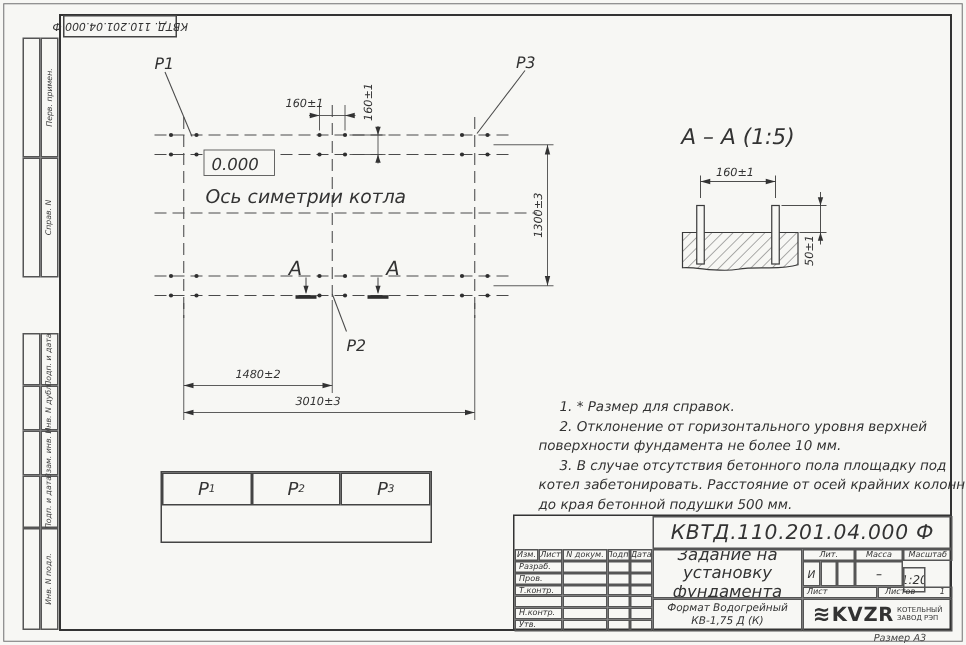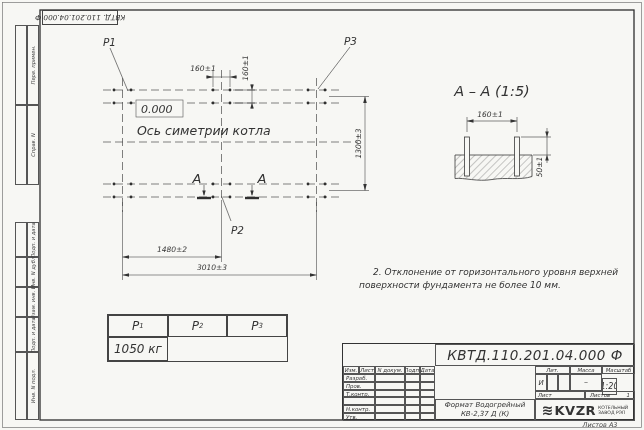--- a/index.html
+++ b/index.html
@@ -232,37 +232,38 @@
       </div>
     <div class="strip-cell" style="left:15px;top:352px;width:12px;height:68px"></div>
     <div class="strip-cell" style="left:27px;top:352px;width:12px;height:68px">
         <div class="vlabel">
           <span>Инв. N подл.</span>
         </div>
       </div>
   </div>
 
   <div class="notes">
+    <p>1. * Размер для справок.</p>
     <p>2. Отклонение от горизонтального уровня верхней поверхности фундамента не более 10 мм.</p>
+    <p>3. В случае отсутствия бетонного пола площадку под котел забетонировать. Расстояние от осей крайних колонн до края бетонной подушки 500 мм.</p>
   </div>
 
   <div class="ptable">
     <div class="tcell">
         <span>P</span>
         <sub>1</sub>
       </div>
     <div class="tcell">
         <span>P</span>
         <sub>2</sub>
       </div>
     <div class="tcell">
         <span>P</span>
         <sub>3</sub>
       </div>
-    <div class="tcell">1050 кг</div>
   </div>
 
   <div class="tb">
 
     <div class="c docnum" style="left:92px;top:0;width:200px;height:22px">КВТД.110.201.04.000  Ф</div>
 
     <div class="c hdr" style="left:0;top:22px;width:16px;height:8px">Изм.</div>
     <div class="c hdr" style="left:16px;top:22px;width:16px;height:8px">Лист</div>
     <div class="c hdr" style="left:32px;top:22px;width:30px;height:8px">N докум.</div>
     <div class="c hdr" style="left:62px;top:22px;width:15px;height:8px">Подп.</div>
@@ -286,24 +287,29 @@
     <div class="c" style="left:77px;top:53.4px;width:15px;height:7.8px"></div>
     <div class="c lbl" style="left:0;top:61.2px;width:32px;height:7.8px">Н.контр.</div>
     <div class="c" style="left:32px;top:61.2px;width:30px;height:7.8px"></div>
     <div class="c" style="left:62px;top:61.2px;width:15px;height:7.8px"></div>
     <div class="c" style="left:77px;top:61.2px;width:15px;height:7.8px"></div>
     <div class="c lbl" style="left:0;top:69px;width:32px;height:8px">Утв.</div>
     <div class="c" style="left:32px;top:69px;width:30px;height:8px"></div>
     <div class="c" style="left:62px;top:69px;width:15px;height:8px"></div>
     <div class="c" style="left:77px;top:69px;width:15px;height:8px"></div>
 
+    <div class="c title3" style="left:92px;top:22px;width:100px;height:33px">
+      <div>Задание на</div>
+      <div>установку</div>
+      <div>фундамента</div>
+    </div>
 
     <div class="c prod" style="left:92px;top:55px;width:100px;height:22px">
       <div>Формат Водогрейный</div>
-      <div>КВ-2,37 Д (К)</div>
+      <div>КВ-1,75 Д (К)</div>
     </div>
 
     <div class="c hdr" style="left:192px;top:22px;width:35px;height:8px">Лит.</div>
     <div class="c hdr" style="left:227px;top:22px;width:32px;height:8px">Масса</div>
     <div class="c hdr" style="left:259px;top:22px;width:33px;height:8px">Масштаб</div>
     <div class="c" style="left:192px;top:30px;width:12px;height:17px;font-size:7px">И</div>
     <div class="c" style="left:204px;top:30px;width:11px;height:17px"></div>
     <div class="c" style="left:215px;top:30px;width:12px;height:17px"></div>
     <div class="c" style="left:227px;top:30px;width:32px;height:17px;font-size:8px">–</div>
     <div class="c" style="left:259px;top:34px;width:15px;height:17px;font-size:8px">1:20</div>
@@ -319,15 +325,15 @@
         <span class="mark">≋</span>
         <span class="kv">KVZR</span>
         <span class="sub">
           <div>КОТЕЛЬНЫЙ</div>
           <div>ЗАВОД РЭП</div>
         </span>
       </div>
     </div>
   </div>
 
-  <div class="fmt">Листов А3</div>
+  <div class="fmt">Размер А3</div>
 
 </div>
 
 </body></html>

